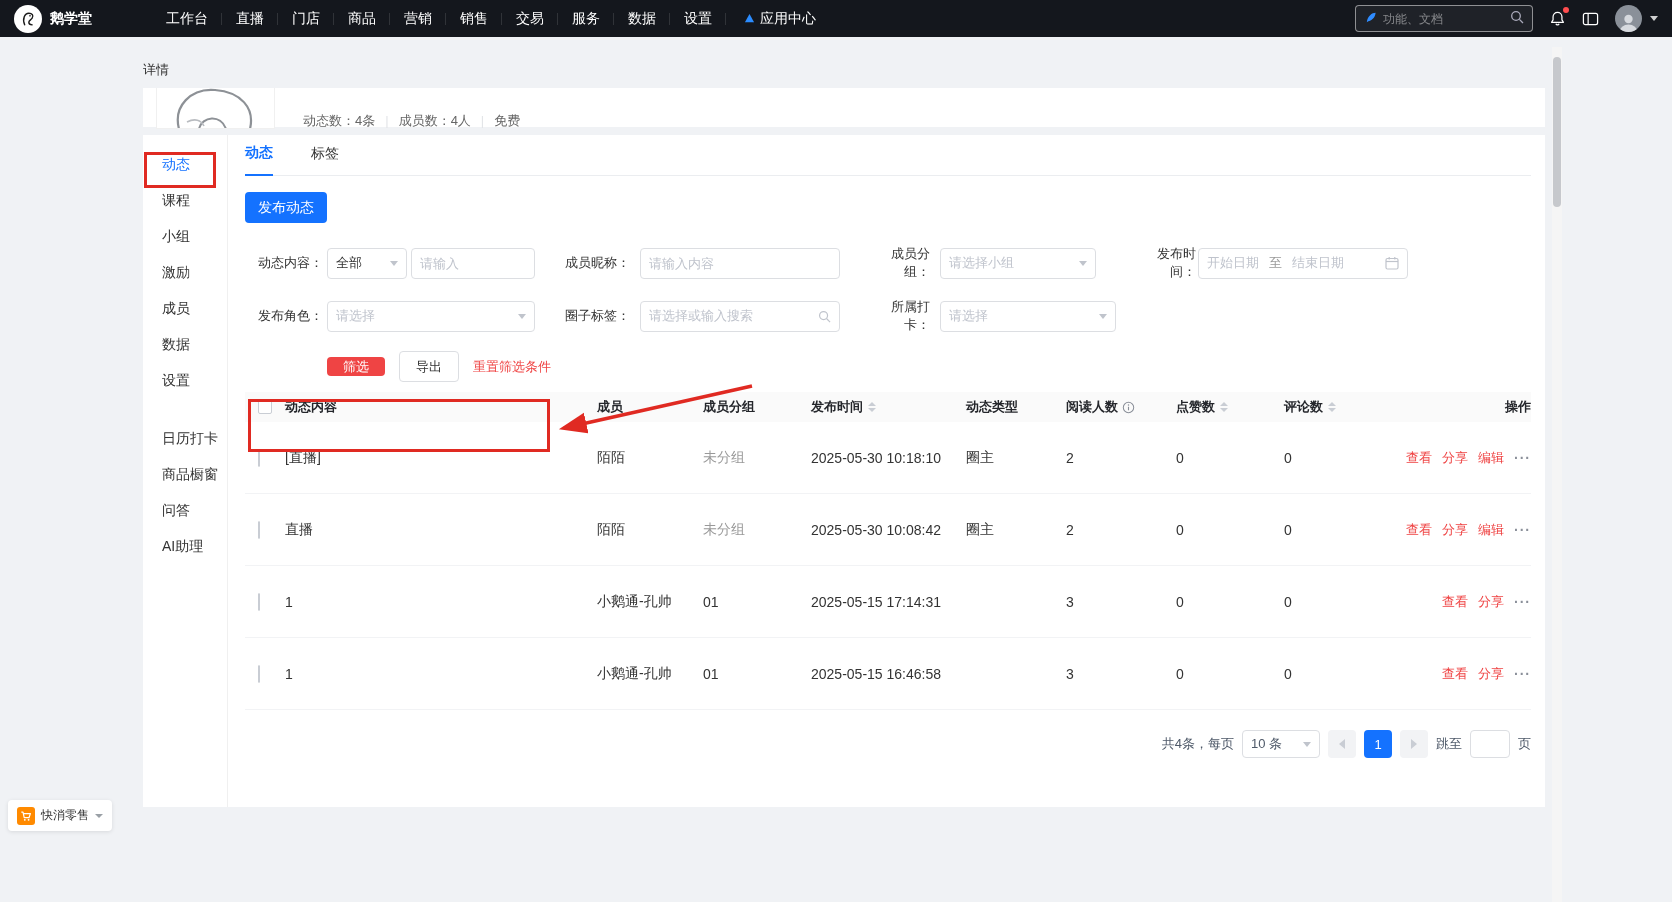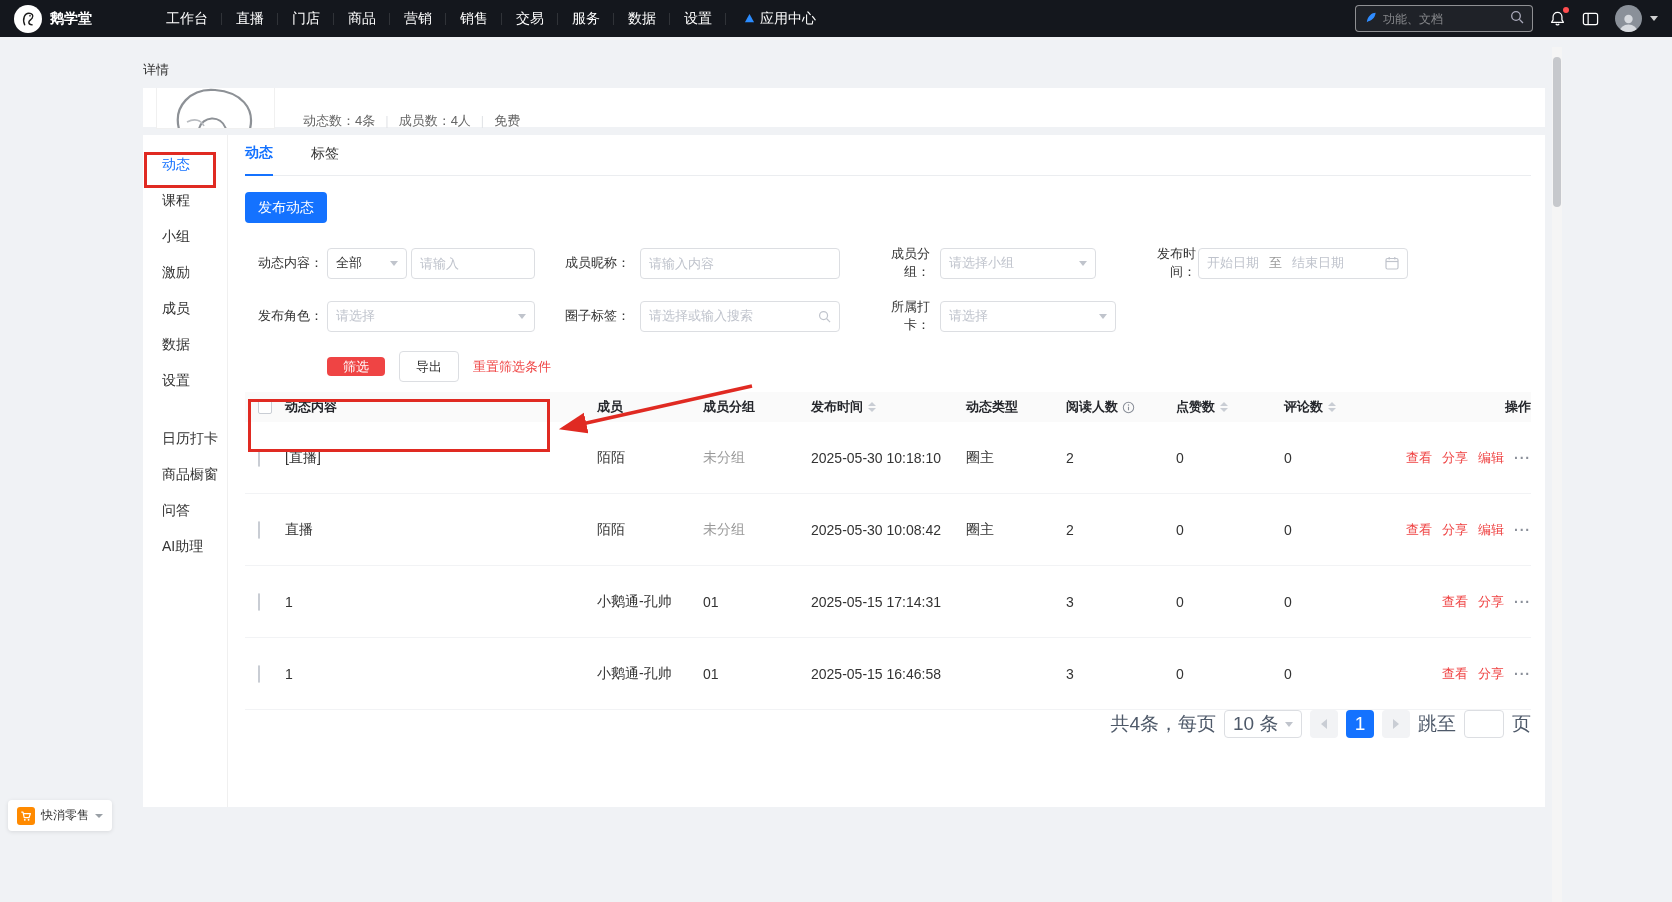--- a/index.html
+++ b/index.html
@@ -73,21 +73,21 @@
   .cb-cell { padding-left:13px; }
   .muted { color:#999; }
   .ops { justify-self:end; display:flex; align-items:center; gap:10px; font-size:13px; }
   .more { color:#8a8f99; font-weight:bold; letter-spacing:1px; cursor:pointer; font-size:14px; }
   .sort { display:inline-flex; flex-direction:column; gap:2px; margin-left:5px; }
   .sort i { display:block; width:0; height:0; border-left:4px solid transparent; border-right:4px solid transparent; }
   .sort .up { border-bottom:4px solid #c9cdd4; }
   .sort .down { border-top:4px solid #c9cdd4; }
   .ops-head { justify-self:end; }
 
-  .pagination { display:flex; justify-content:flex-end; align-items:center; gap:8px; font-size:19px; color:#4e5969; }
+  .pagination { margin-top:20px; display:flex; justify-content:flex-end; align-items:center; gap:8px; font-size:13px; color:#4e5969; }
   .pg-select { width:78px; height:28px; border:1px solid #dcdee2; border-radius:4px; display:flex; align-items:center; justify-content:space-between; padding:0 8px; cursor:pointer; background:#fff; }
   .pg-btn { width:28px; height:28px; background:#f2f3f5; border-radius:4px; display:flex; align-items:center; justify-content:center; cursor:pointer; }
   .arr-l { width:0; height:0; border-top:5px solid transparent; border-bottom:5px solid transparent; border-right:6px solid #c9cdd4; }
   .arr-r { width:0; height:0; border-top:5px solid transparent; border-bottom:5px solid transparent; border-left:6px solid #c9cdd4; }
   .pg-cur { width:28px; height:28px; background:#1472ff; border-radius:4px; color:#fff; display:flex; align-items:center; justify-content:center; cursor:pointer; }
   .jump-input { width:40px; height:28px; border:1px solid #dcdee2; border-radius:4px; background:#fff; cursor:text; }
 
   .footer-widget { position:absolute; left:8px; top:800px; height:31px; background:#fff; border-radius:4px; box-shadow:0 1px 4px rgba(0,0,0,.1); display:flex; align-items:center; gap:6px; padding:0 9px; cursor:pointer; z-index:5; }
   .fw-icon { width:18px; height:18px; background:#ff8a00; border-radius:3px; display:flex; align-items:center; justify-content:center; }
   .fw-label { font-size:12px; color:#333; }

